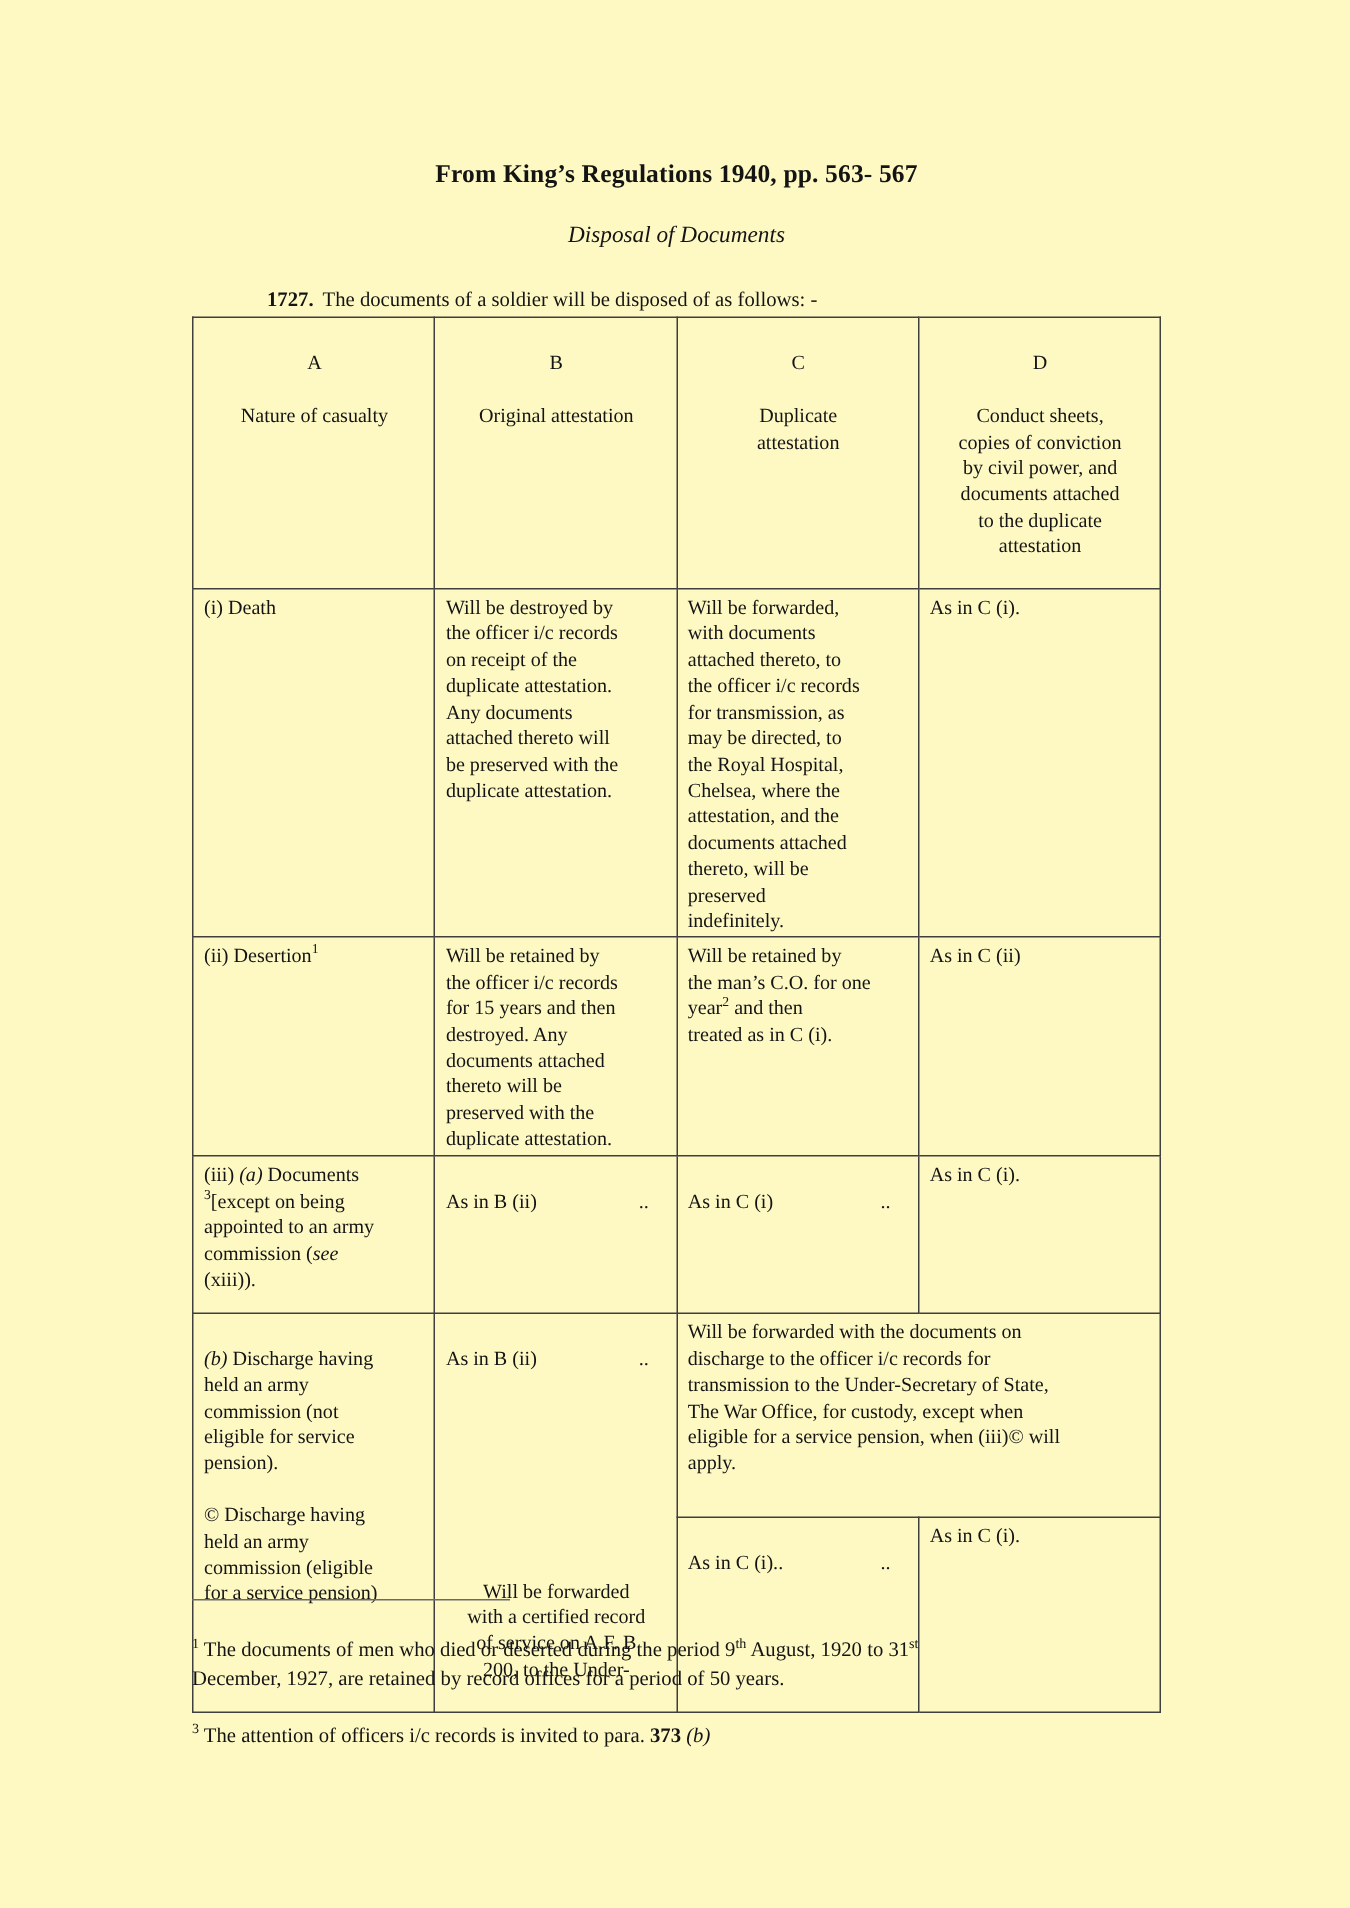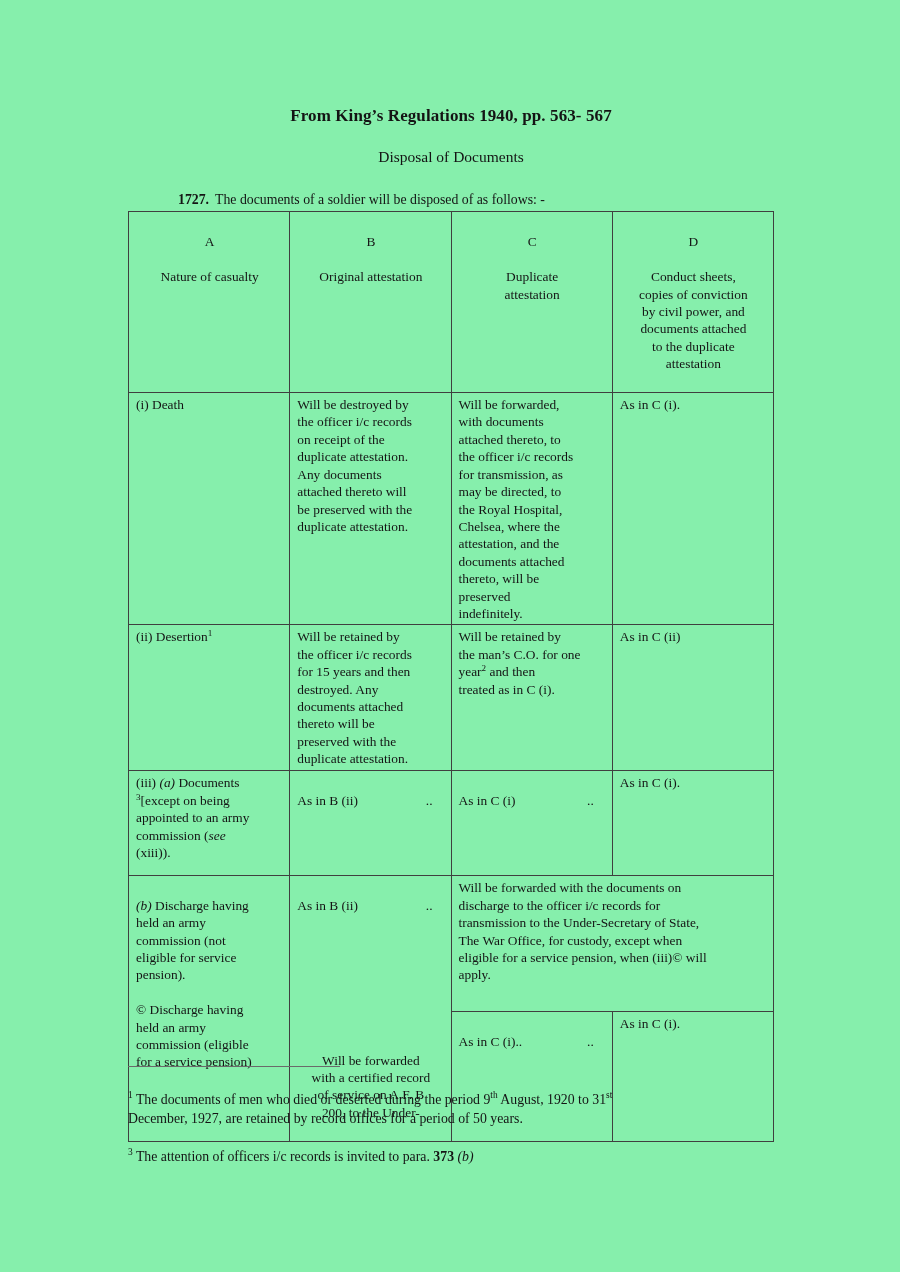--- a/index.html
+++ b/index.html
@@ -1,29 +1,29 @@
 <!DOCTYPE html>
 <html><head>
 <meta charset="utf-8">
 <style>
   html,body { margin:0; padding:0; }
   body {
     width:900px; height:1272px; background:#ffffff;
     font-family:"Liberation Serif","DejaVu Serif",serif;
     color:#141414;
   }
-  .page { position:relative; width:900px; height:1272px; background:#86efac; overflow:hidden; }
+  .page { position:relative; width:900px; height:1272px; background:#fef9c3; overflow:hidden; }
 
   .doc-title {
     position:absolute; top:106px; left:128px; width:646px;
     text-align:center; font-weight:bold; font-size:17px; letter-spacing:0.1px;
   }
   .doc-subtitle {
     position:absolute; top:148px; left:128px; width:646px;
-    text-align:center; font-size:15.5px;
+    text-align:center; font-size:15.5px;font-style:italic;
   }
   .intro {
     position:absolute; top:192px; left:137px; font-size:13.8px;margin-left:41px;
   }
   .intro .num { font-weight:bold; margin-right:6px; }
 
   table.disposal {
     position:absolute; top:211px; left:128px;
     border-collapse:collapse; table-layout:fixed; width:646px;
     font-size:13.4px; line-height:17.4px;

